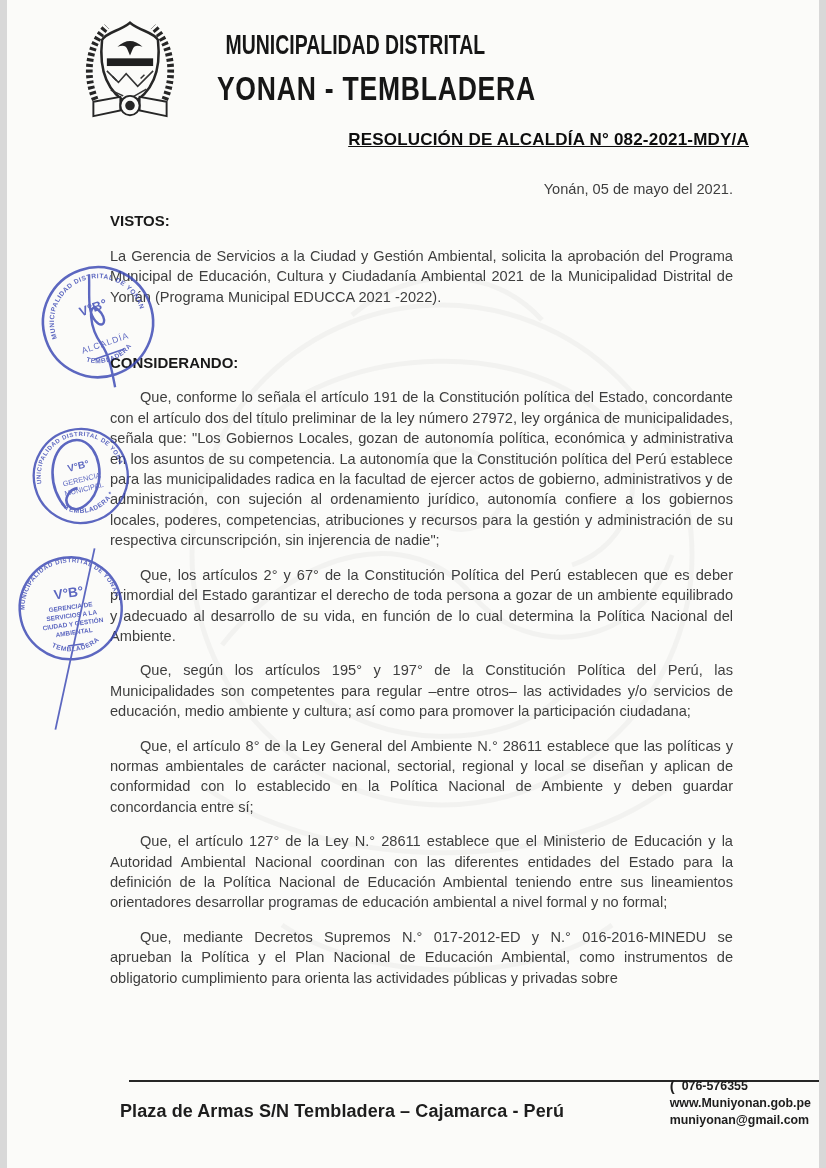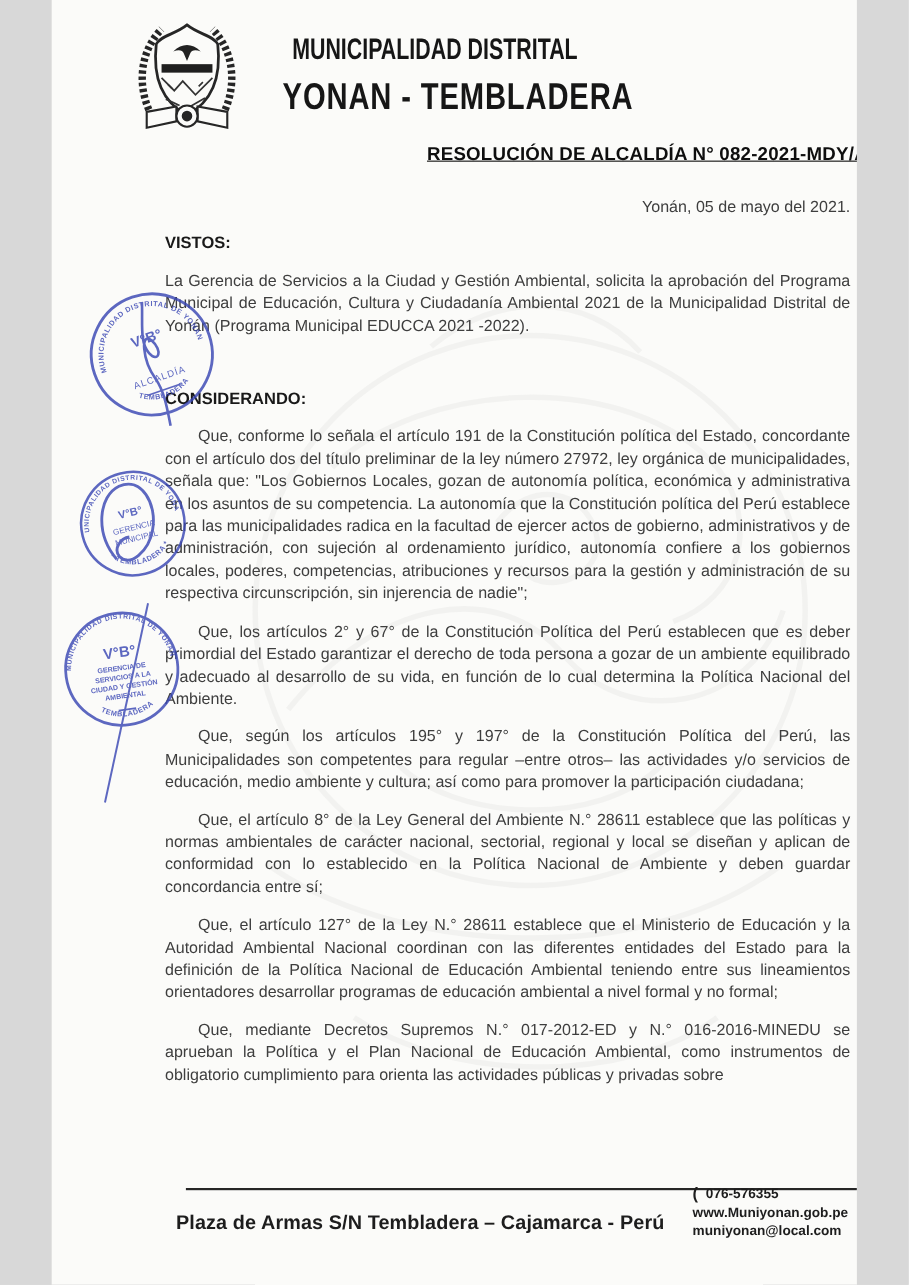--- a/index.html
+++ b/index.html
@@ -2,27 +2,26 @@
 <html style="--stamp-blue: #3a47b4; --body-text: #3e3e3e;"><head>
 <meta charset="utf-8">
 <style>
   :root{
     --stamp-blue:#3a47b4;
     --body-text:#3e3e3e;
   }
   html,body{margin:0;padding:0;background:#d8d8d8;}
   .page{
     position:relative;
-    width:692px;height:1168px;
+    width:812px;height:1168px;
     margin:0 auto;
     background:#fbfbf9;
     overflow:hidden;
     font-family:"Liberation Sans", sans-serif;
     color:var(--body-text);
-    padding-left:40px;
   }
   
   .logo{position:absolute;left:70px;top:13px;width:106px;height:108px;}
   .org{position:absolute;left:178px;top:30px;width:290px;text-align:center;color:#161616;}
   .org-line1{display:block;font-weight:bold;font-size:27px;white-space:nowrap;
              transform:scaleX(0.72);transform-origin:center;letter-spacing:0px;}
   .org-line2{display:block;font-weight:bold;font-size:34px;white-space:nowrap;margin-top:8px;
              transform:scaleX(0.78);transform-origin:center;letter-spacing:1px;}
   .doc-title{
     position:absolute;left:119px;top:130px;width:623px;
@@ -164,16 +163,16 @@
       <line x1="48" y1="97" x2="64" y2="97" stroke="var(--stamp-blue)" stroke-width="1.6"></line>
       <path d="M 88,4 L 24,178" fill="none" stroke="var(--stamp-blue)" stroke-width="1.8"></path>
     </svg>
   </div>
 
   <div class="footer-rule"></div>
   <div class="footer-address">Plaza de Armas S/N Tembladera – Cajamarca - Perú</div>
   <div class="footer-contact">
     <div><span class="phone-icon">(</span><span>076-576355</span></div>
     <div class="weblink">www.Muniyonan.gob.pe</div>
-    <div>muniyonan@local.com</div>
+    <div>muniyonan@gmail.com</div>
   </div>
 
 </div>
 
 </body></html>

